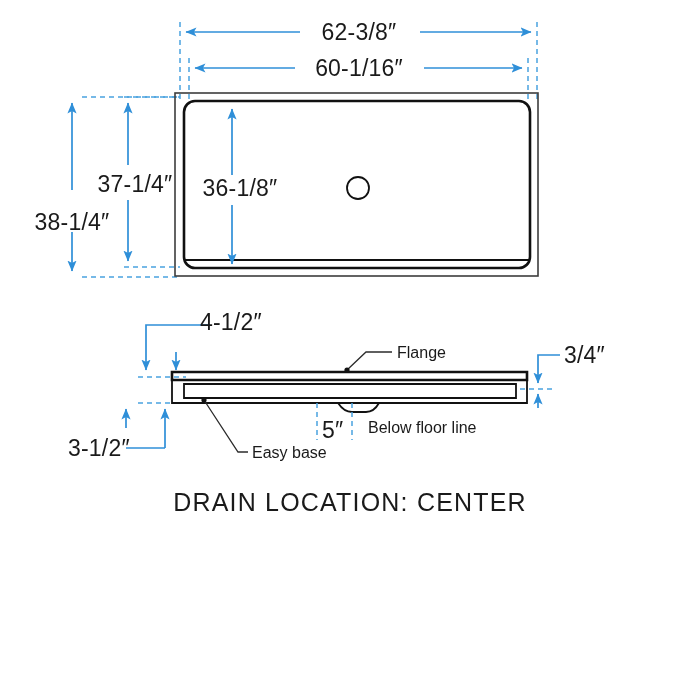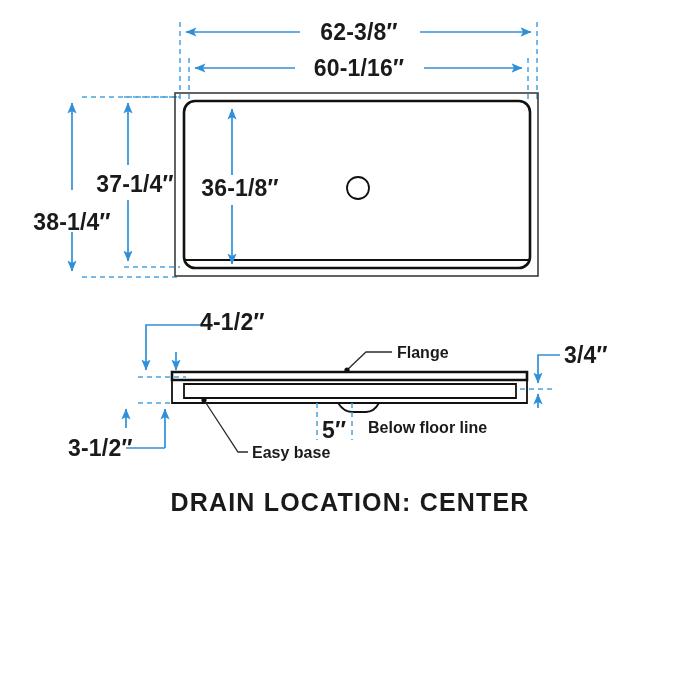--- a/index.html
+++ b/index.html
@@ -10,21 +10,20 @@
   body {
     width: 700px;
     height: 700px;
     font-family: "Liberation Sans", sans-serif;
     overflow: hidden;
   }
   #drawing-root {
     position: relative;
     width: 700px;
     height: 700px;
-    font-weight: bold;
   }
   svg#tech-drawing {
     display: block;
     width: 700px;
     height: 700px;
   }
   .dim-text {
     font-family: "Liberation Sans", sans-serif;
     font-size: 23px;
     fill: #1a1a1a;

